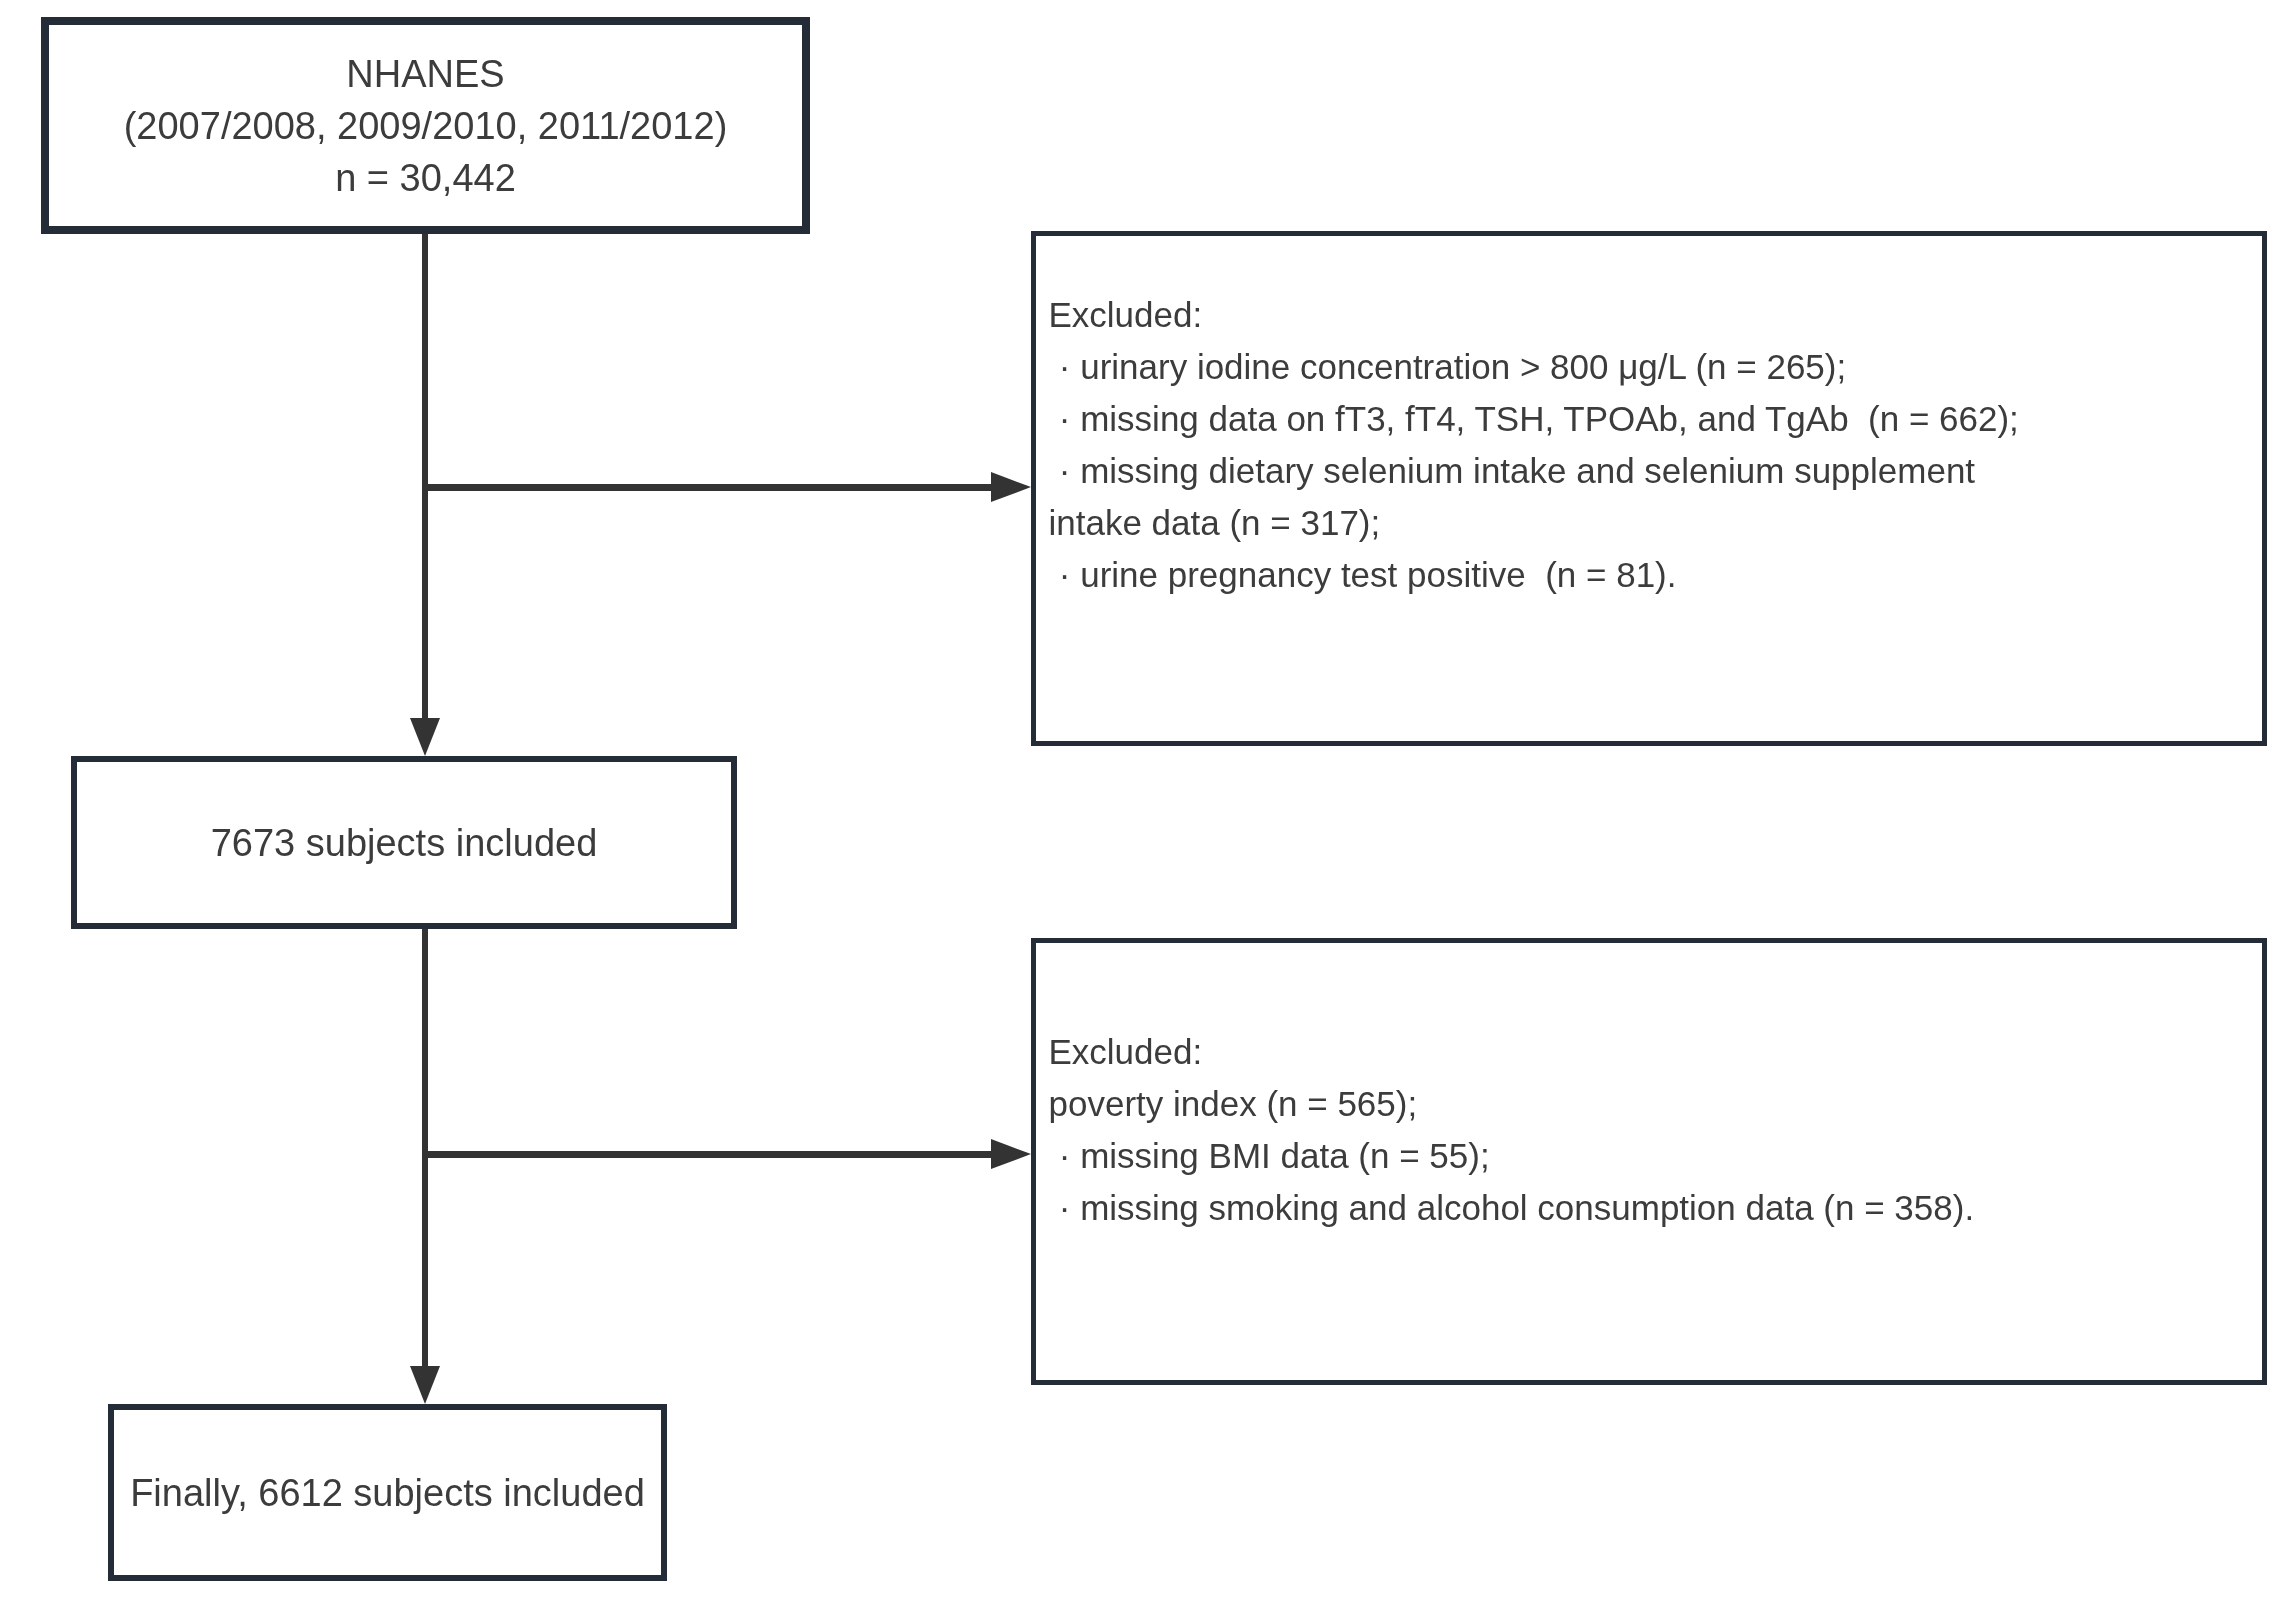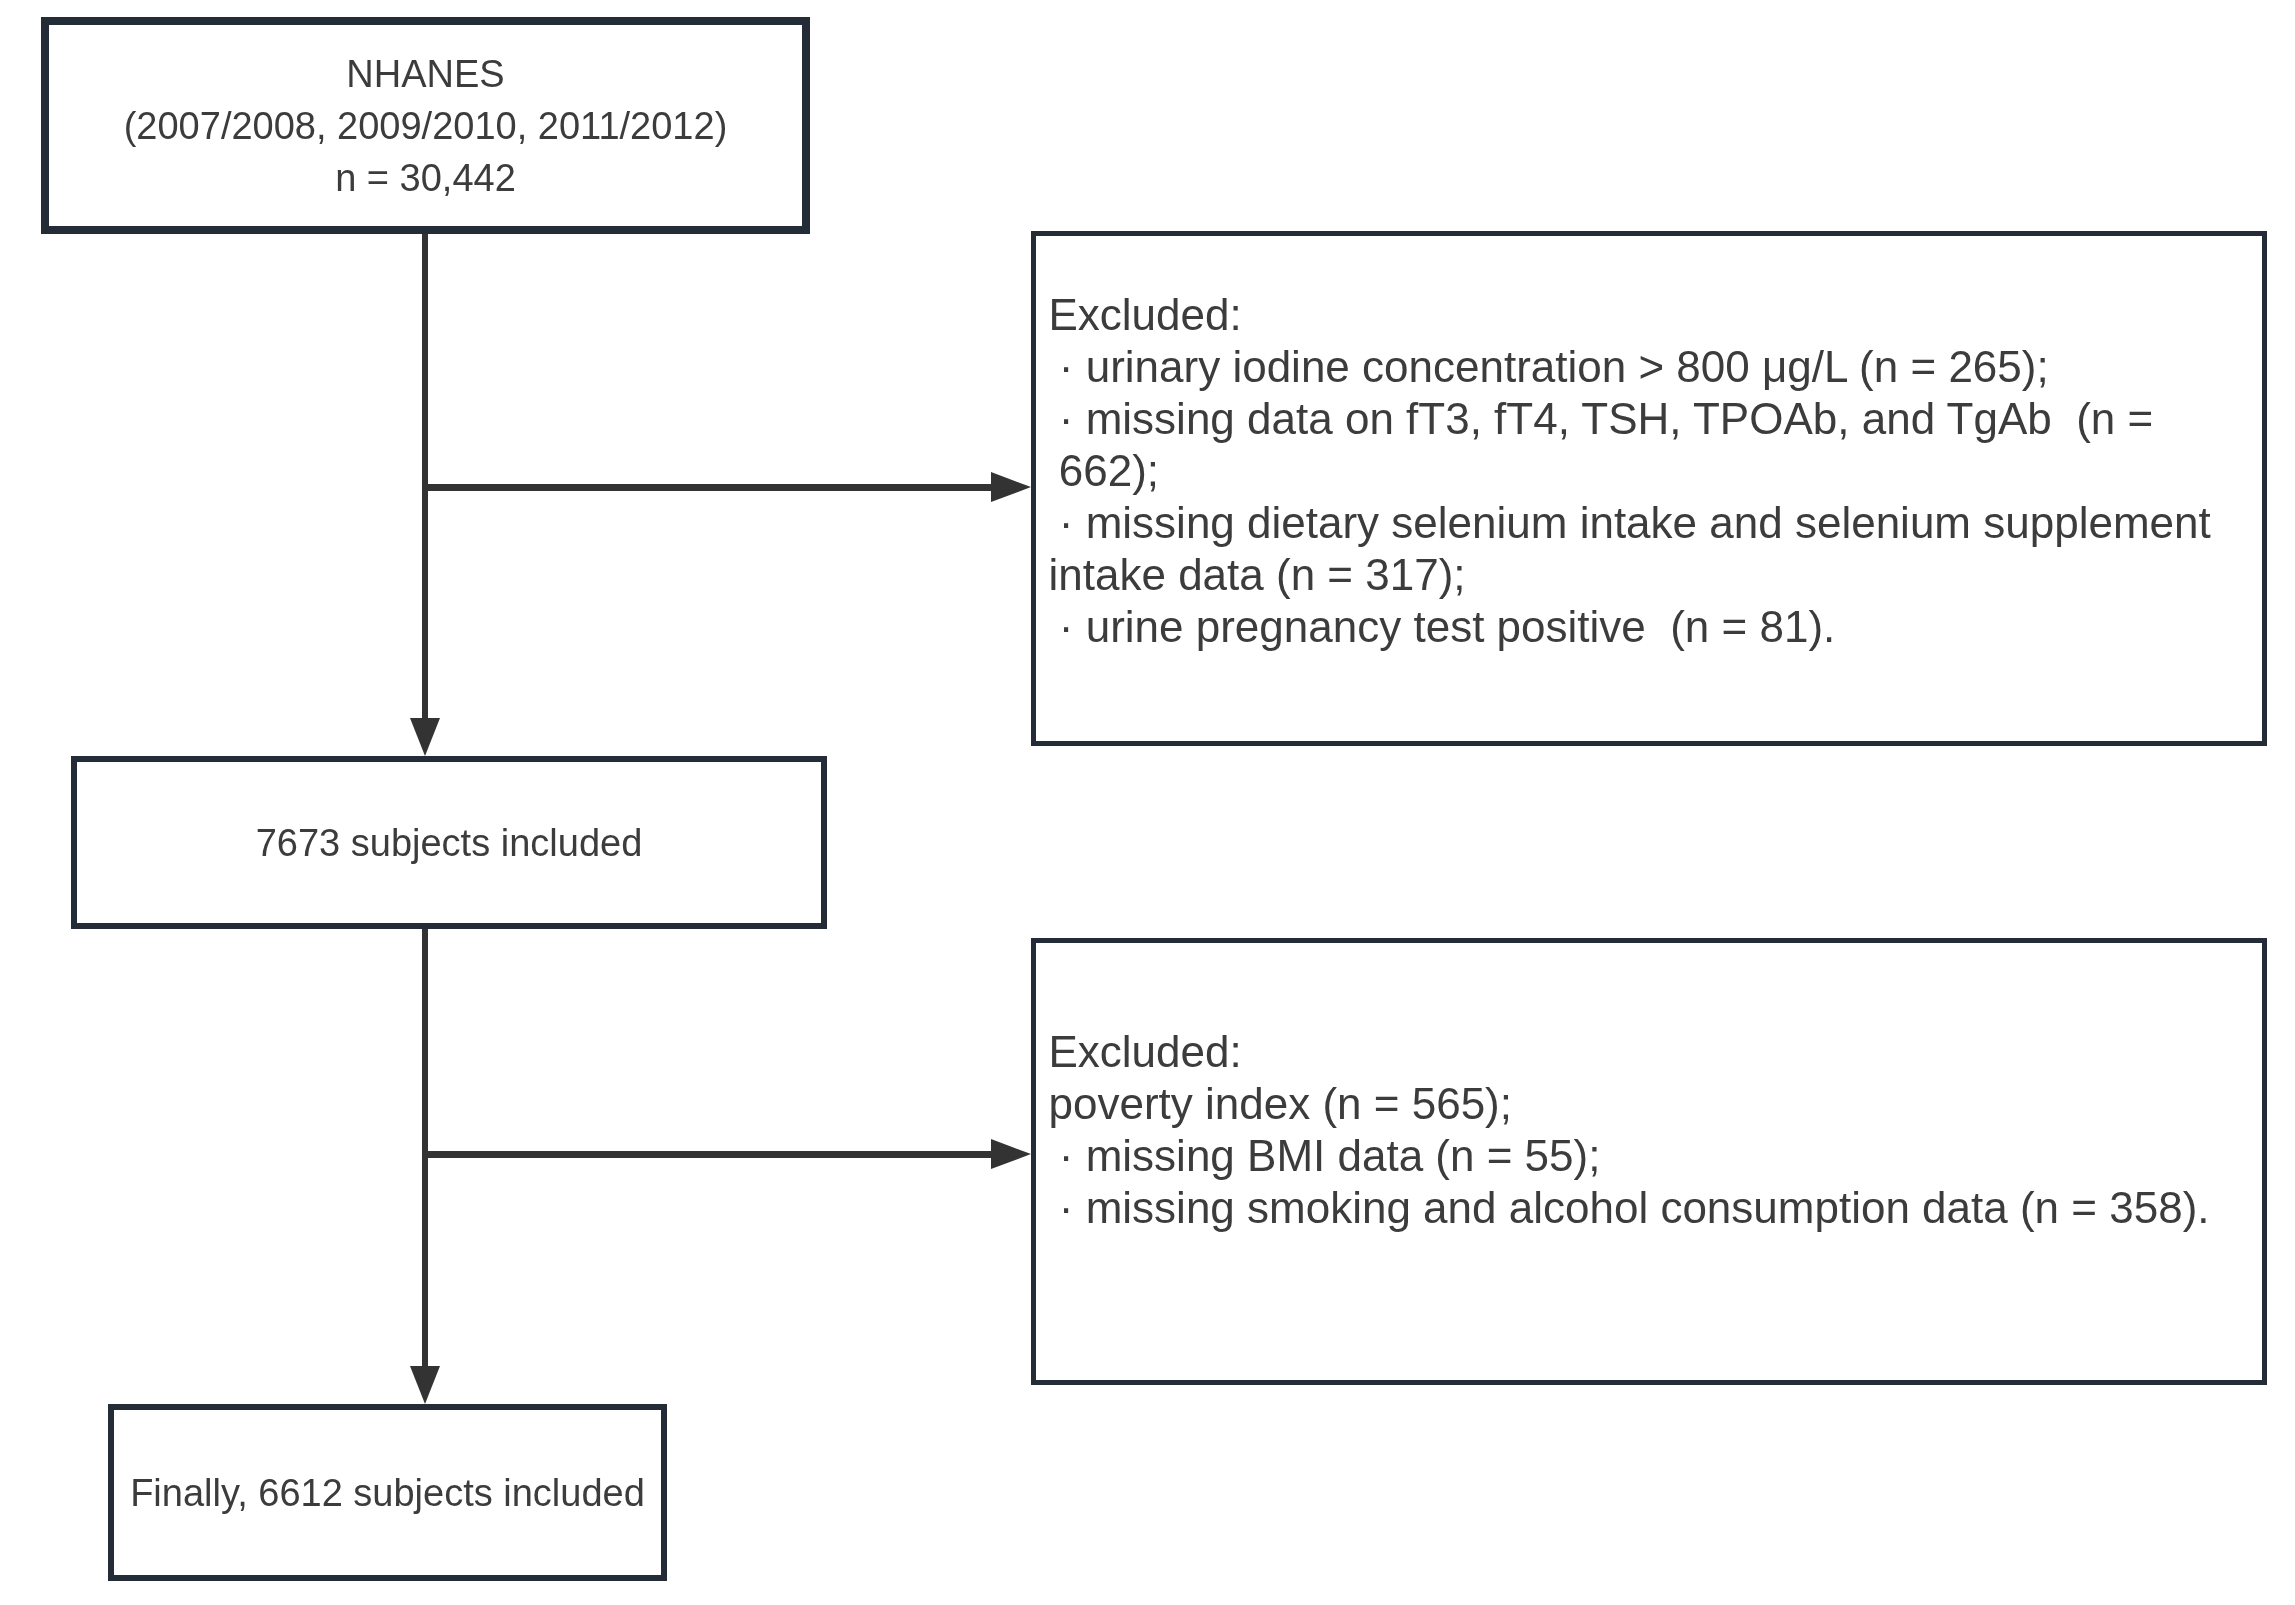--- a/index.html
+++ b/index.html
@@ -30,21 +30,21 @@
     align-items: center;
     justify-content: center;
     text-align: center;
   }
   .tline {
     font-size: 38px;
     line-height: 52px;
     white-space: pre-wrap;
   }
   .excl-line {
-    font-size: 44px;
+    font-size: 35px;
     line-height: 52px;
     white-space: pre-wrap;
     text-align: left;
   }
   .ind { padding-left: 10.3px; }
 
   
   .vline, .hline {
     position: absolute;
     background: #333333;
@@ -59,21 +59,21 @@
   }
   .arrow-right {
     position: absolute;
     width: 0; height: 0;
     border-top: 15.4px solid transparent;
     border-bottom: 15.4px solid transparent;
     border-left: 40px solid #333333;
   }
 
   #box-nhanes   { left: 41px;   top: 17px;   width: 769px; height: 217px; border-width: 8px; }
-  #box-included { left: 71px;  top: 756px; width: 756px; height: 173px; border-width: 6.8px; }
+  #box-included { left: 71px;  top: 756px; width: 666px; height: 173px; border-width: 6.8px; }
   #box-final    { left: 108px;  top: 1404px; width: 559px; height: 177px; border-width: 6.8px; }
   #box-excl1    { left: 1031px; top: 231px;  width: 1236px; height: 515px; border-width: 5.1px;
                   padding: 53px 17px 0 12.5px; }
   #box-excl2    { left: 1031px; top: 938px; width: 1236px; height: 447px; border-width: 5.1px;
                   padding: 83px 17px 0 12.5px; }
 
   #vline-1 { left: 422px; top: 234px;  width: 6.3px; height: 488px; }
   #vline-2 { left: 422px; top: 929px; width: 6.3px; height: 440px; }
   #hline-1 { left: 422px; top: 484px;  width: 572px; height: 6.8px; }
   #hline-2 { left: 422px; top: 1151px; width: 572px; height: 6.8px; }

